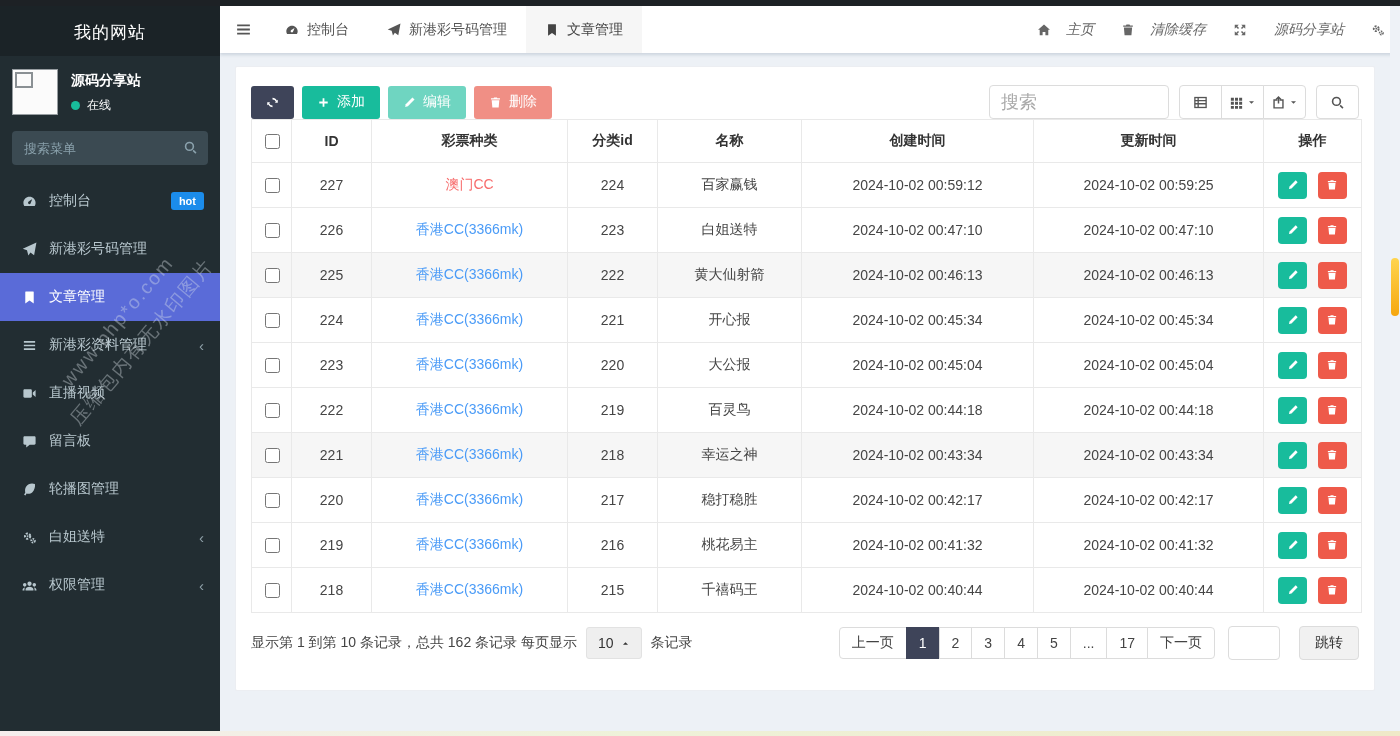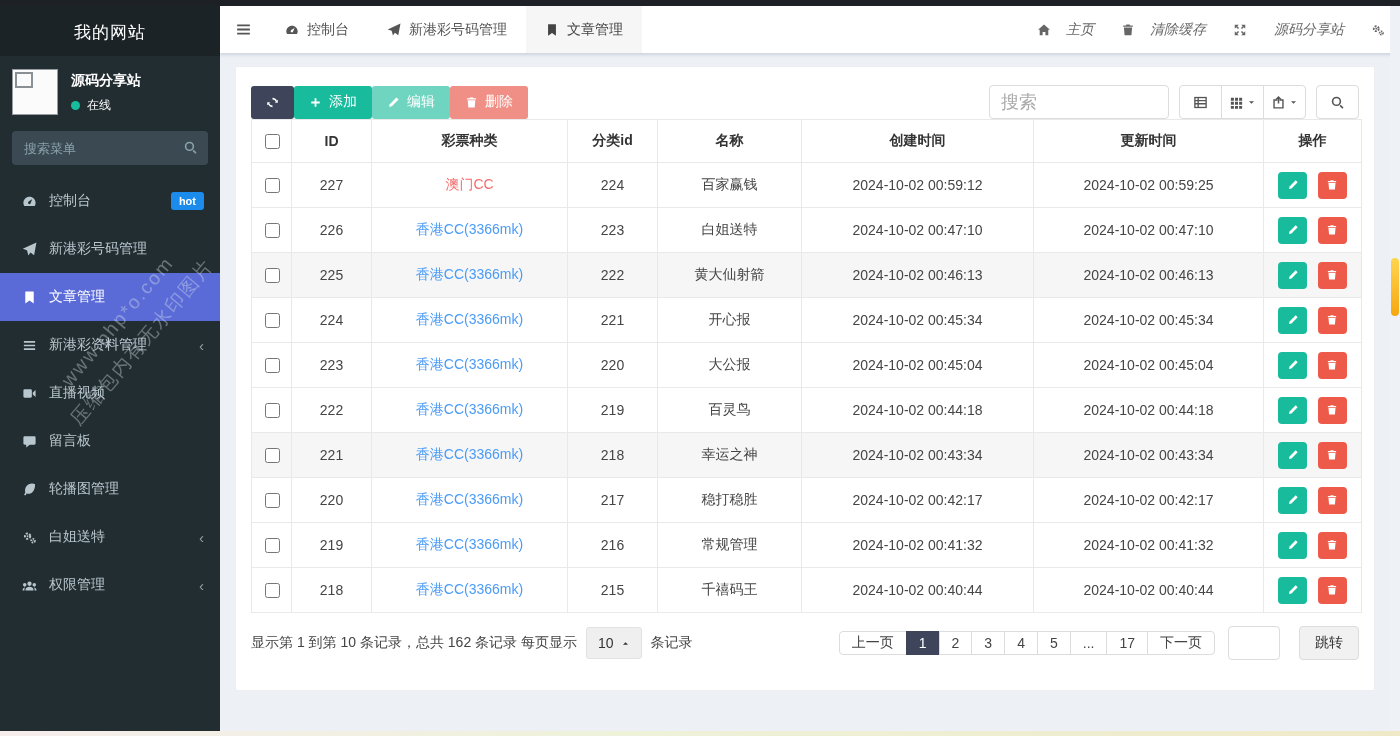--- a/index.html
+++ b/index.html
@@ -48,21 +48,21 @@
   .tab.active { background:#f6f6f6; color:#444; }
   .tb-right { margin-left:auto; display:flex; align-items:center; gap:27px; padding-right:15px; color:#666; font-size:14px; }
   .tb-item { display:flex; align-items:center; gap:15px; cursor:pointer;font-style:italic; }
   .tb-item .ic { width:14px; height:14px; }
 
   
   .content { position:absolute; left:220px; top:53px; width:1180px; height:678px; }
   .panel { position:absolute; left:15px; top:13px; width:1140px; height:625px; background:#fff; border:1px solid #eceef2; border-radius:2px; padding:18px 15px 20px 15px; }
 
   .toolbar { display:flex; justify-content:space-between; align-items:center; height:34px; }
-  .tl-left { display:flex; }
+  .tl-left { display:flex; gap:8px; }
   .btn { height:33px; border:none; border-radius:3px; color:#fff; font-size:14px; display:inline-flex; align-items:center; gap:7px; padding:0 15px; cursor:pointer; }
   .btn .ic { width:13px; height:13px; }
   .btn-refresh { background:#3e4459; width:43px; justify-content:center; padding:0; }
   .btn-add { background:#18bc9c; }
   .btn-edit { background:#18bc9c; opacity:0.62; }
   .btn-del { background:#e74c3c; opacity:0.62; }
   .tl-right { display:flex; align-items:center; }
   .search-input { width:180px; height:34px; border:1px solid #dcdcdc; border-radius:4px; padding:0 11px; font-size:18px; color:#555; outline:none; }
   .search-input::placeholder { color:#a9a9a9; }
   .btn-group { display:inline-flex; margin-left:10px; }
@@ -87,21 +87,21 @@
   .act-edit { background:#18bc9c; }
   .act-del { background:#ee5a4a; margin-left:7px; }
 
   
   .pager-row { display:flex; align-items:center; justify-content:space-between; margin-top:13px; font-size:14px; color:#444; }
   .pg-info { display:flex; align-items:center; }
   .page-size { display:inline-flex; align-items:center; gap:7px; background:#efefef; border:1px solid #e2e2e2; border-radius:3px; height:32px; padding:0 11px; margin:0 9px; color:#333; cursor:pointer; }
   .page-size .ic { width:9px; height:9px; }
   .pg-right { display:flex; align-items:center; }
   .pages { display:inline-flex; }
-  .page-btn { min-width:33px; height:24px; padding:0 12px; background:#fff; border:1px solid #dcdcdc; display:inline-flex; align-items:center; justify-content:center; color:#444; cursor:pointer; margin-left:-1px; font-size:14px; }
+  .page-btn { min-width:33px; height:32px; padding:0 12px; background:#fff; border:1px solid #dcdcdc; display:inline-flex; align-items:center; justify-content:center; color:#444; cursor:pointer; margin-left:-1px; font-size:14px; }
   .pages .page-btn:first-child { border-radius:4px 0 0 4px; margin-left:0; }
   .pages .page-btn:last-child { border-radius:0 4px 4px 0; }
   .page-btn.active { background:#3e4459; border-color:#3e4459; color:#fff; }
   .jump-input { width:52px; height:34px; border:1px solid #dcdcdc; border-radius:4px; margin-left:13px; outline:none; padding:0 8px; font-size:14px; }
   .jump-btn { height:34px; padding:0 15px; background:#f1f1f1; border:1px solid #dcdcdc; border-radius:4px; margin-left:19px; color:#333; font-size:14px; cursor:pointer; }
 
   
   .scroll-track { position:absolute; right:0; top:6px; width:10px; height:725px; background:#eef2f7; z-index:60; }
   .scroll-thumb { position:absolute; right:1px; top:252px; width:8px; height:58px; border-radius:4px; background:linear-gradient(180deg,#ffd54f 0%,#f6a70e 100%); cursor:pointer; }
   .bottom-strip { position:absolute; left:0; bottom:0; width:100%; height:5px; background:linear-gradient(90deg,#f6eded 0%,#eef2d9 45%,#efe9c8 100%); z-index:70; }
@@ -585,21 +585,21 @@
                     <use href="#i-trash"></use>
                   </svg>
                 </button>
             </td>
           </tr>
           <tr>
             <td><input type="checkbox" style=""></td>
             <td>219</td>
             <td><span class="lottery-link blue">香港CC(3366mk)</span></td>
             <td>216</td>
-            <td>常规管理</td>
+            <td>桃花易主</td>
             <td>2024-10-02 00:41:32</td>
             <td>2024-10-02 00:41:32</td>
             <td>
               <button class="act-btn act-edit">
                   <svg class="ic">
                     <use href="#i-pencil"></use>
                   </svg>
                 </button>
               <button class="act-btn act-del">
                   <svg class="ic">

